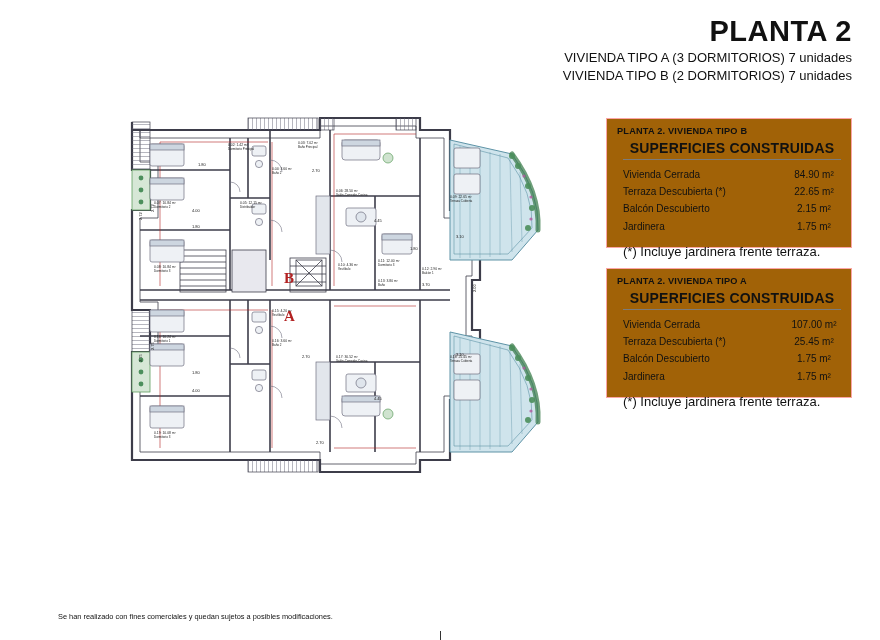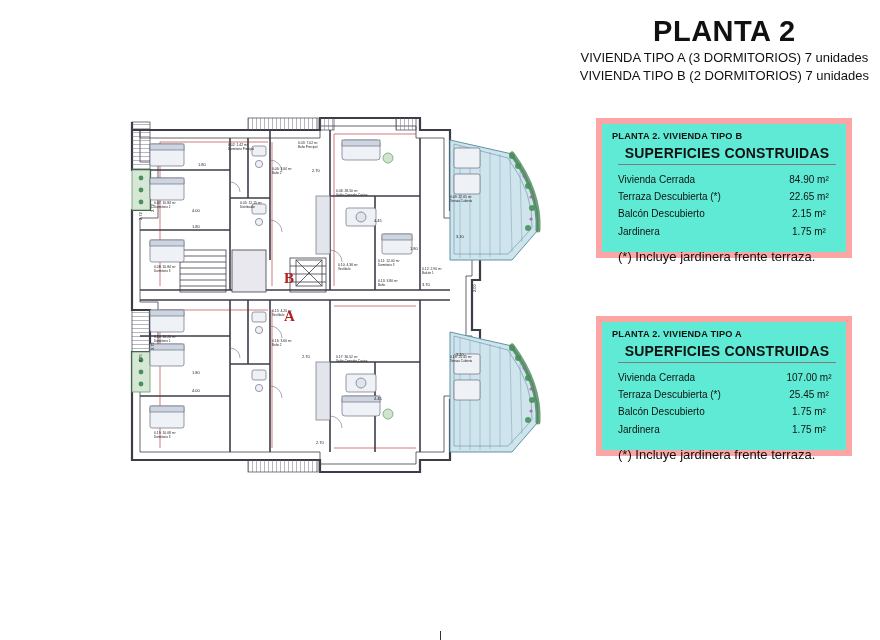--- a/index.html
+++ b/index.html
@@ -12,48 +12,48 @@
     height: 640px;
     position: relative;
     font-family: "Liberation Sans", sans-serif;
     color: #1a1a1a;
     overflow: hidden;
   }
 
   
   .header {
     position: absolute;
-    right: 11px;
+    right: 28px;
     top: 16px;
-    text-align: center;
+    text-align: right;
   }
   .header .title {
     font-size: 29px;
     font-weight: bold;
     letter-spacing: 0.5px;
     line-height: 1.05;
     color: #111;
   }
   .header .sub {
     font-size: 13px;
     line-height: 1.35;
     color: #111;
     margin-top: 3px;
   }
 
   
   .table-block {
     position: absolute;
     width: 244px;
-    border: 6px solid #fca5a5;
-    background: #5eead4;
+    border: 1px solid #fca5a5;
+    background: #a16207;
     padding: 0;
   }
   .tb-b { right: 28px; top: 118px; height: 128px; }
-  .tb-a { right: 28px; top: 268px; height: 128px; margin-top: 48px; }
+  .tb-a { right: 28px; top: 268px; height: 128px; }
 
   .tb-title {
     font-size: 9.2px;
     font-weight: bold;
     padding: 7px 0 4px 10px;
     color: #111;
     letter-spacing: 0.2px;
   }
   .tb-subtitle-wrap {
     margin: 0 10px 6px 16px;
@@ -179,20 +179,21 @@
     </div>
     <div class="tb-row">
       <span class="lbl">Jardinera</span>
       <span class="val">1.75 m²</span>
     </div>
   </div>
   <div class="tb-note">(*) Incluye jardinera frente terraza.</div>
 </div>
 
 <div class="footer">
+  <div>Se han realizado con fines comerciales y quedan sujetos a posibles modificaciones.</div>
 </div>
 <div class="bottom-tick"></div>
 
 <div class="plan">
   <svg width="440" height="420" viewBox="0 0 440 420" xmlns="http://www.w3.org/2000/svg">
     <defs>
       <pattern id="hatch" width="5" height="5" patternTransform="rotate(45)" patternUnits="userSpaceOnUse">
         <line x1="0" y1="0" x2="0" y2="5" stroke="#8a8a99" stroke-width="1"></line>
       </pattern>
       <pattern id="hatchv" width="4" height="4" patternUnits="userSpaceOnUse">

